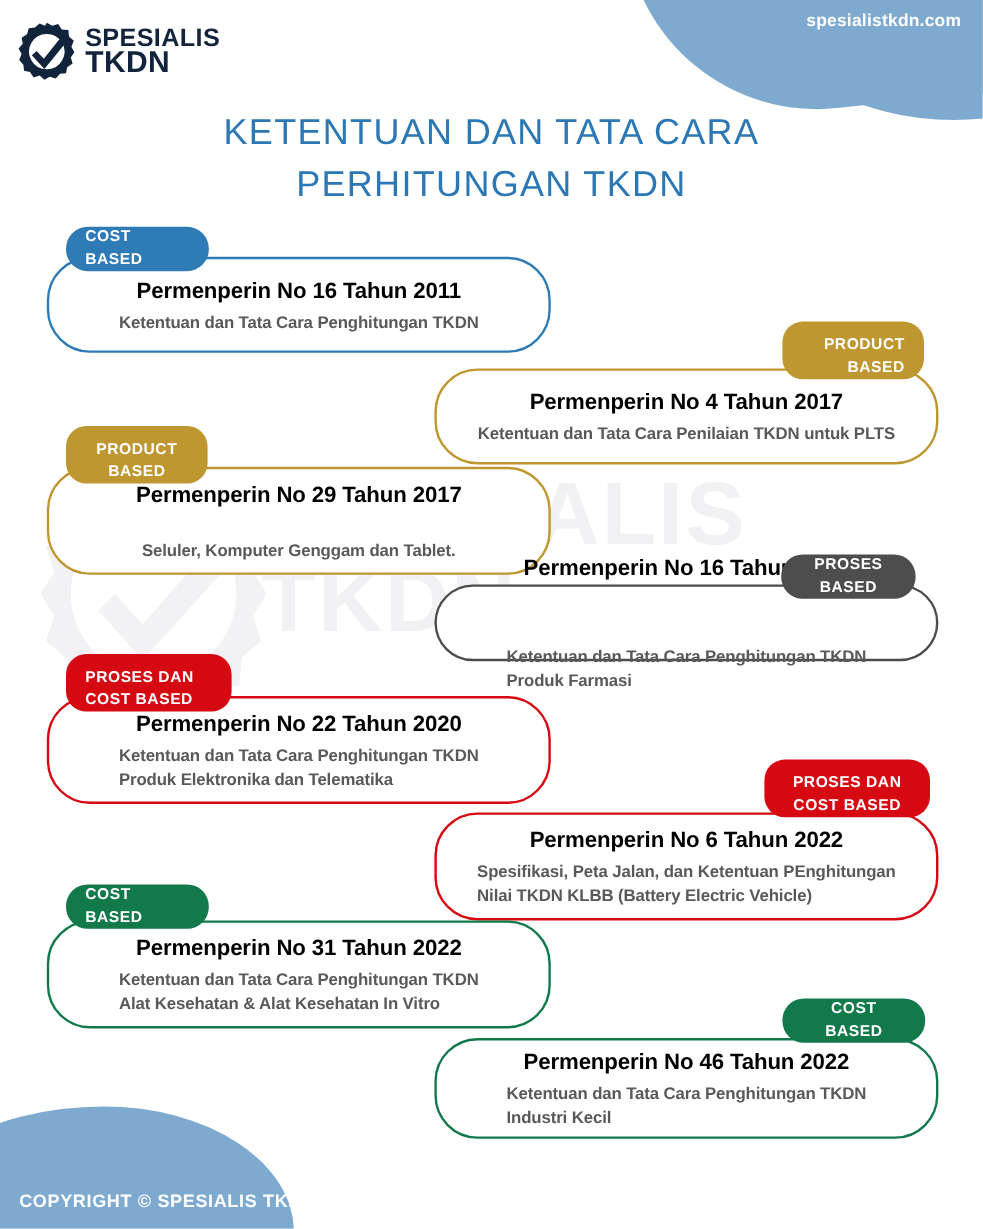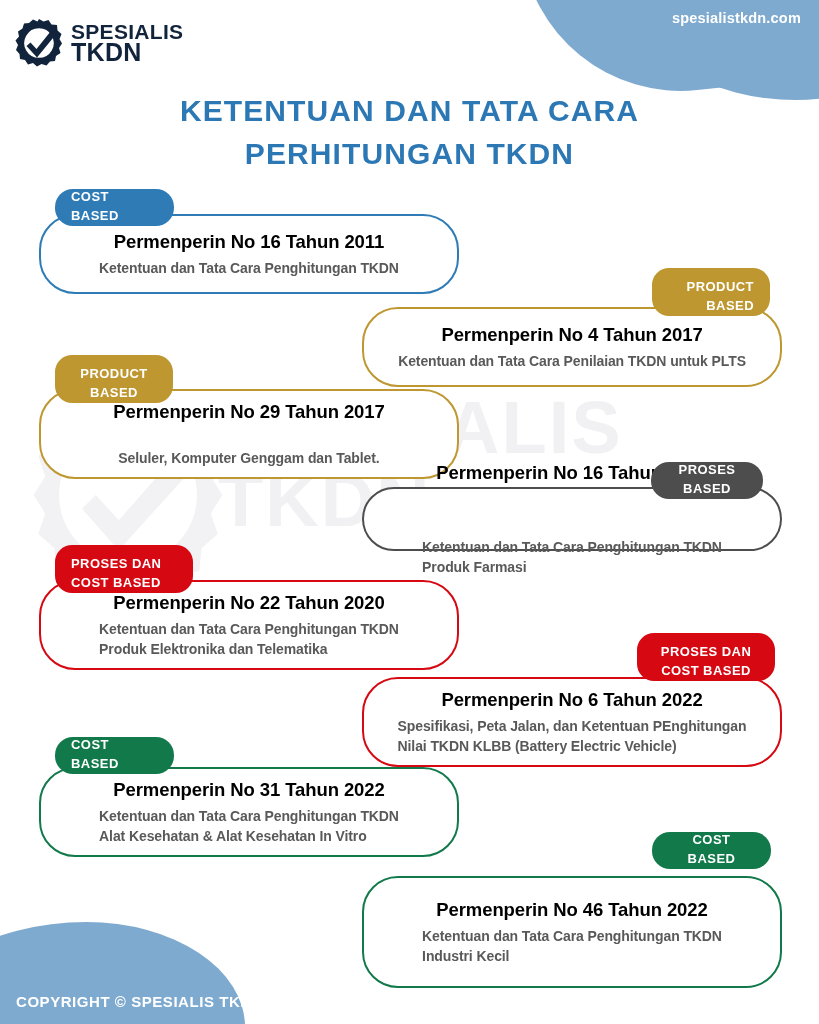--- a/index.html
+++ b/index.html
@@ -107,21 +107,21 @@
   }
 
   .page-title {
     position: absolute;
     left: 0;
     top: 90px;
     width: 819px;
     text-align: center;
     font-size: 30px;
     line-height: 1.42;
-    font-weight: 700;
+    font-weight: 400;
     color: #2C78B5;
     letter-spacing: 1.1px;
     z-index: 4;
   }
 
   
   .card {
     position: absolute;
     z-index: 3;
     background: #ffffff;
@@ -269,21 +269,21 @@
         <span>PROSES DAN</span>
         <span>COST BASED</span>
       </div>
       <div class="card" style="left: 39px; top: 767px; width: 420px; height: 90px; border-color: rgb(18, 122, 74);">
         <div class="card-title">Permenperin No 31 Tahun 2022</div>
         <div class="card-sub"><span>Ketentuan dan Tata Cara Penghitungan TKDN</span><br><span>Alat Kesehatan &amp; Alat Kesehatan In Vitro</span></div>
       </div>
       <div class="badge one-line" style="left: 55px; top: 737px; width: 119px; height: 37px; background: rgb(18, 122, 74); text-align: left;">
         <span>COST BASED</span>
       </div>
-      <div class="card" style="left: 362px; top: 865px; width: 420px; height: 112px; border-color: rgb(18, 122, 74); margin-top: 11px;">
+      <div class="card" style="left: 362px; top: 865px; width: 420px; height: 84px; border-color: rgb(18, 122, 74);">
         <div class="card-title">Permenperin No 46 Tahun 2022</div>
         <div class="card-sub"><span>Ketentuan dan Tata Cara Penghitungan TKDN</span><br><span>Industri Kecil</span></div>
       </div>
       <div class="badge one-line" style="left: 652px; top: 832px; width: 119px; height: 37px; background: rgb(18, 122, 74); text-align: center;">
         <span>COST BASED</span>
       </div>
     </div>
 
   <div class="copyright">COPYRIGHT © SPESIALIS TKDN</div>
 

